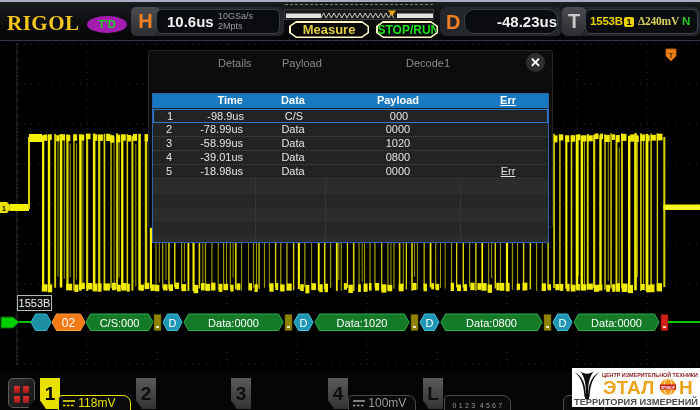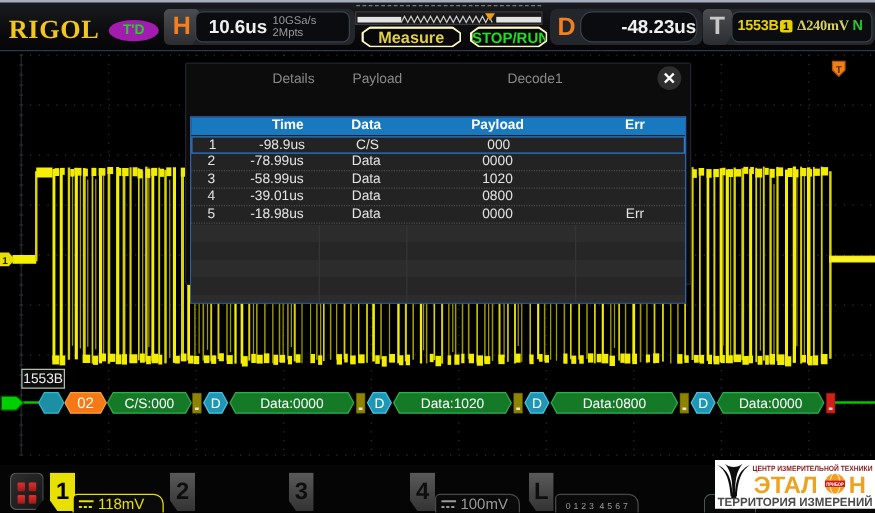--- a/index.html
+++ b/index.html
@@ -36,21 +36,21 @@
 #tab-packets { position:absolute; left:1px; top:1px; width:62px; height:23px; background:#1878c0; color:#fff; font-size:11px; text-align:center; line-height:23px; }
 .tabtxt { position:absolute; top:0; height:24px; line-height:24px; color:#8a8a8a; font-size:11px; }
 #closex { position:absolute; right:7px; top:2px; width:19px; height:19px; background:#2e2e2e; border-radius:50%; color:#fff; font-weight:bold; font-size:13px; text-align:center; line-height:19px; }
 #tablewrap { position:absolute; left:3px; top:42px; width:397px; height:150px; background:#232323; border:1px solid #2e62b0; }
 #thead { position:absolute; left:0; top:0; width:100%; height:14px; background:#1878c0; color:#fff; font-size:11px; font-weight:bold; }
 .trow { position:absolute; left:0; width:100%; height:14px; color:#e4e4e4; font-size:11px; border-bottom:1px dotted #4a4a4a; }
 .c0 { position:absolute; left:6px; width:20px; text-align:center; }
 .c1 { position:absolute; left:30px; width:60px; text-align:right; }
 .c2 { position:absolute; left:115px; width:50px; text-align:center; }
 .c3 { position:absolute; left:215px; width:60px; text-align:center; }
-.c4 { position:absolute; left:330px; width:50px; text-align:center; }
+.c4 { position:absolute; left:330px; width:50px; text-align:center;text-decoration:underline; }
 .estripe { position:absolute; left:0; width:100%; height:14px; }
 
 #bottombar { left:0; top:372px; width:700px; height:38px; background:#050505; }
 #redicon { position:absolute; left:8px; top:6px; width:27px; height:30px; background:linear-gradient(135deg,#2e2e2e,#141414); border:1.5px solid #5a5a5a; border-radius:5px; clip-path:polygon(0 0,100% 0,100% 72%,75% 100%,0 100%); }
 #redicon div { position:absolute; width:6px; height:7px; background:linear-gradient(#e03030,#a01818); border-radius:1px; }
 .chtab { position:absolute; top:6px; width:20px; height:31px; font-size:19px; font-weight:bold; text-align:center; line-height:31px; clip-path:polygon(0 0, 100% 0, 100% 100%, 30% 100%, 0 72%); }
 .chbox { position:absolute; top:7px; height:29px; background:#0a0a0a; border:1px solid #484848; border-radius:4px; border-top-right-radius:8px; font-size:12px; line-height:13px; padding:1px 4px 0 4px; text-align:right; color:#9a9a9a;margin-top:16px; }
 .chbox .r1 { text-align:left; white-space:nowrap; }
 .chbox .r2 { text-align:right; white-space:nowrap; }
 .tab-off { background:linear-gradient(#5a5a5a,#333); color:#0e0e0e; }

